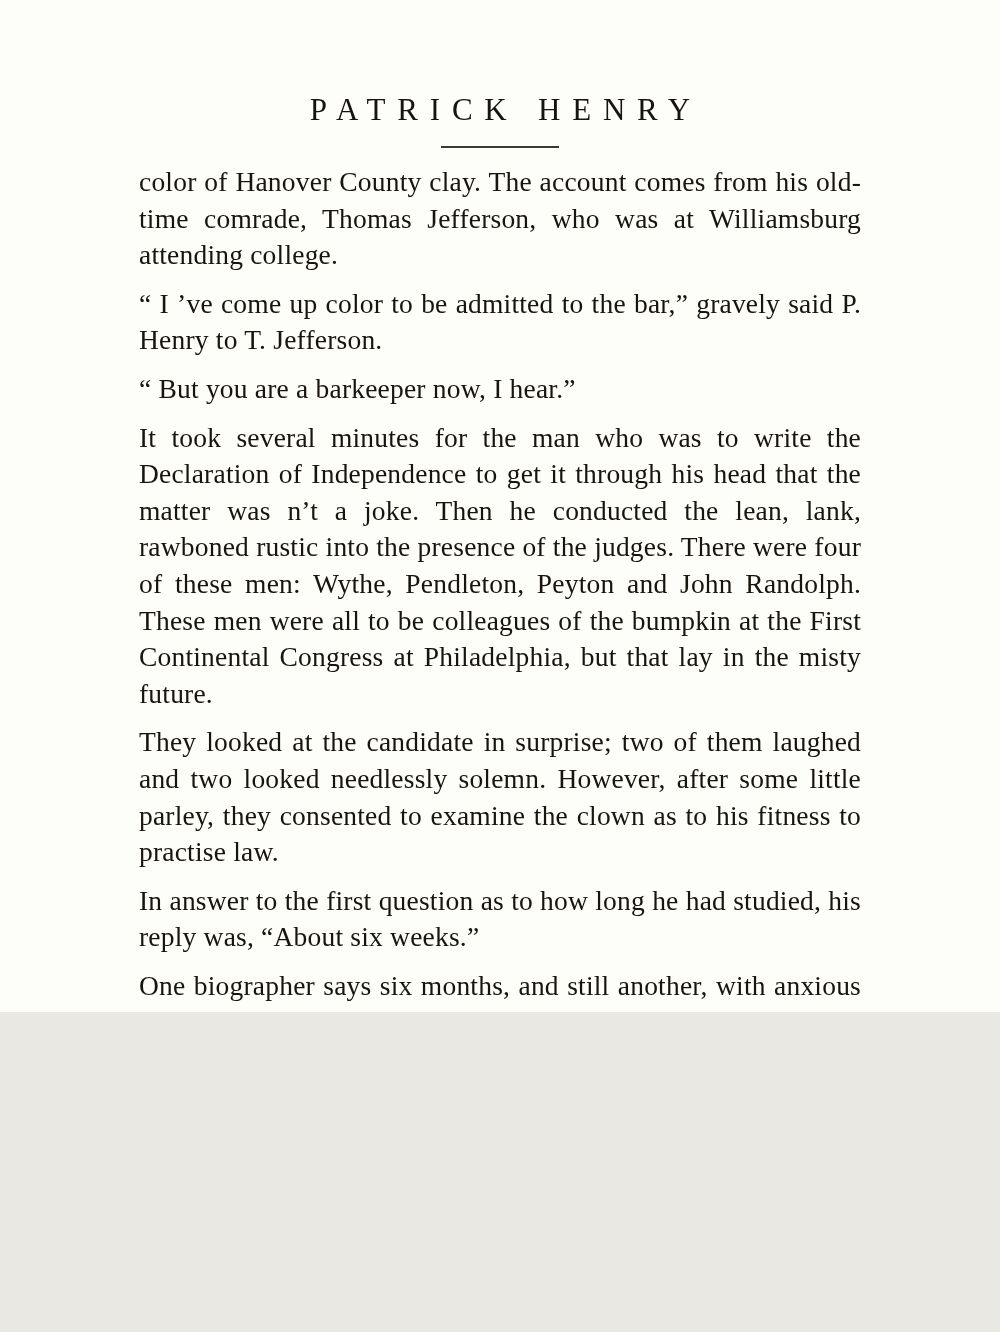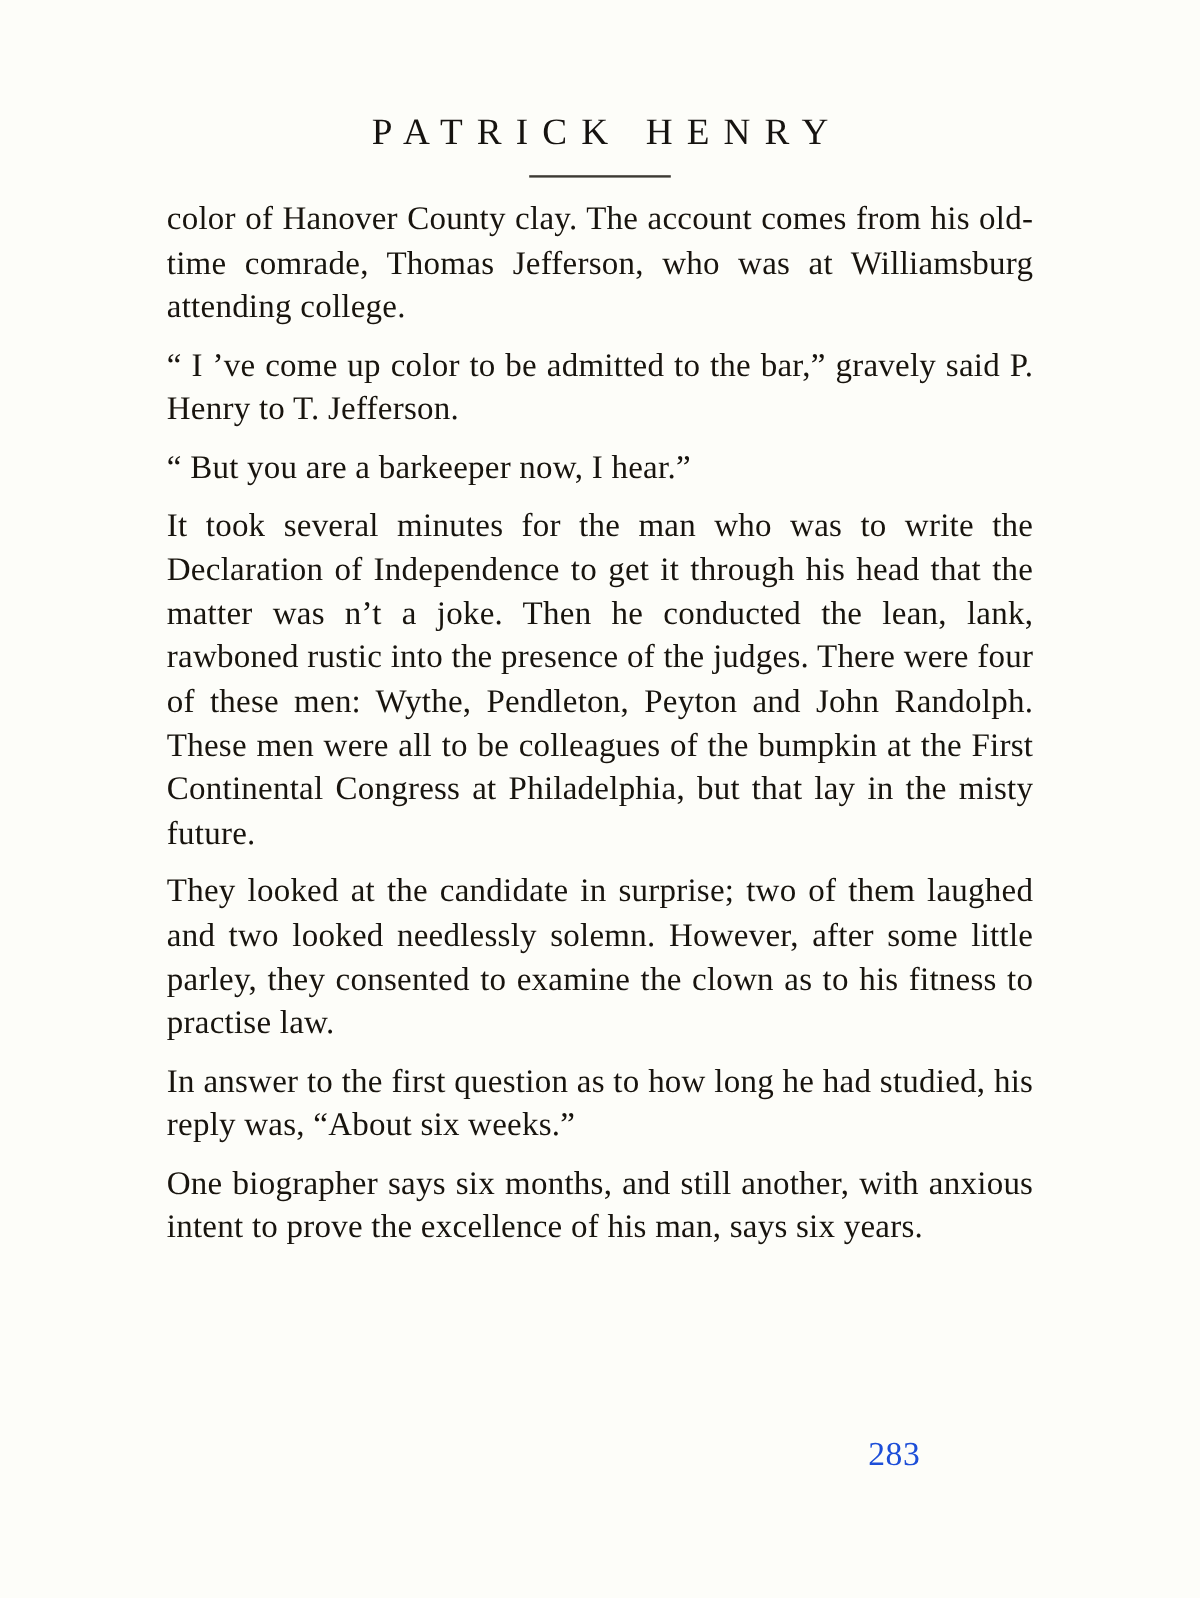--- a/index.html
+++ b/index.html
@@ -3,21 +3,21 @@
   <meta charset="utf-8">
   <style>
     html, body {
       margin: 0;
       padding: 0;
       background: #e9e8e3;
     }
     .page {
       position: relative;
       width: 1000px;
-      height: 1332px;
+      height: 1012px;
       margin: 0 auto;
       background: #fdfdf9;
       color: #18140e;
       font-family: "Liberation Serif", "DejaVu Serif", serif;
       overflow: hidden;
       box-sizing: border-box;
     }
     .title {
       margin: 0;
       padding-top: 92px;

